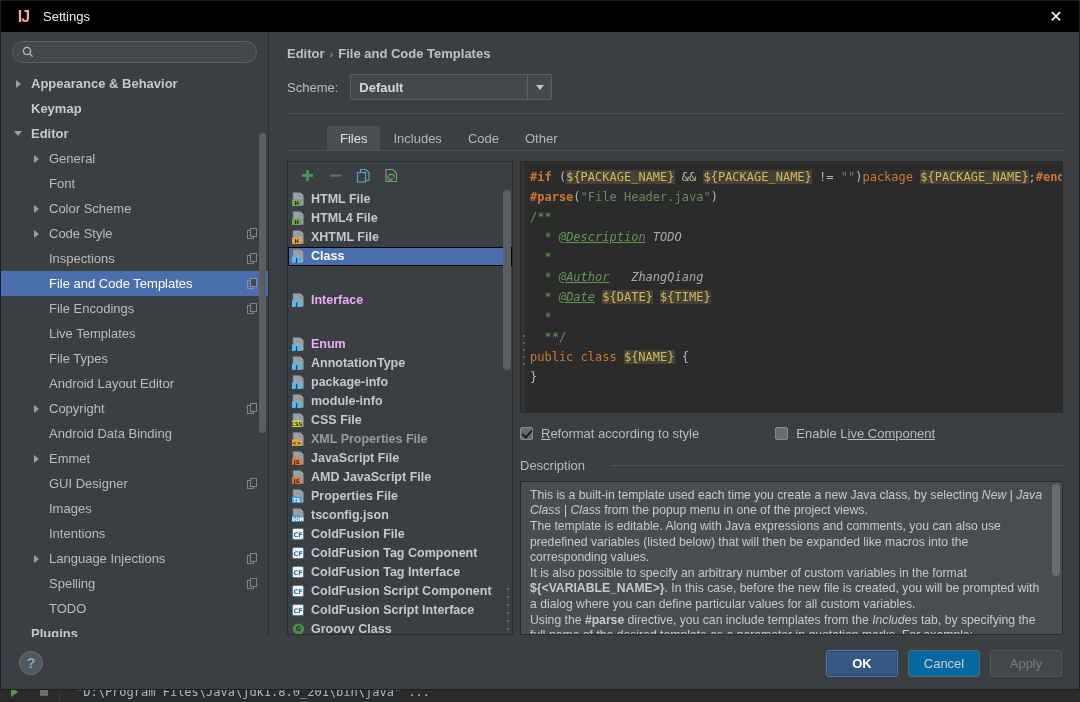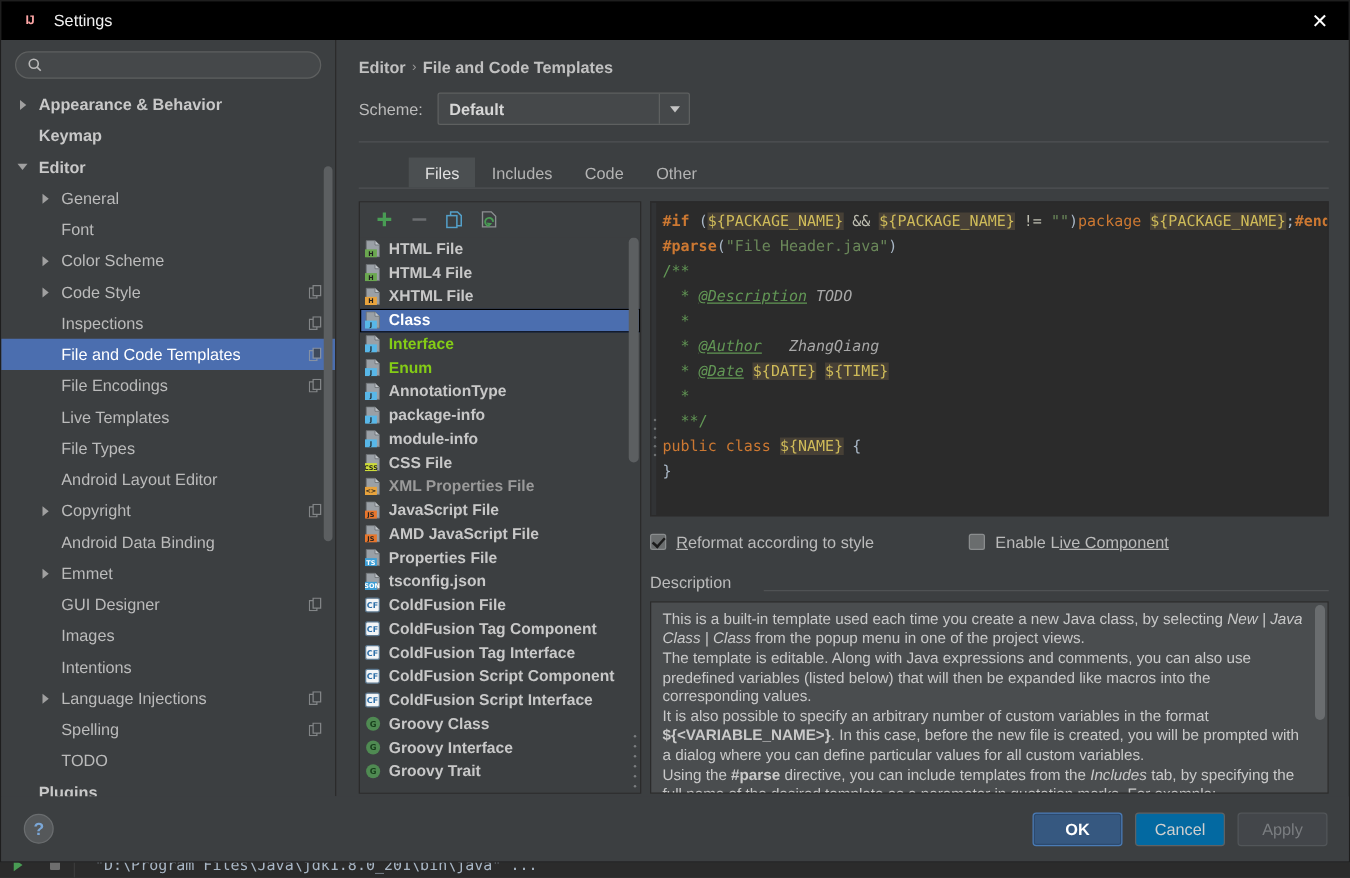--- a/index.html
+++ b/index.html
@@ -59,21 +59,21 @@
   #titlebar {
     height: 31px; background: #000000;
     display: flex; align-items: center;
     flex: 0 0 31px;
     padding-left: 14px;
   }
   #ij-logo {
     width: 17px; height: 17px;
     display: flex; align-items: center; justify-content: center;
     font-family: "Liberation Sans", sans-serif;
-    font-size: 10px; font-weight: bold; color: #fca5a5;
+    font-size: 16px; font-weight: bold; color: #fca5a5;
     letter-spacing: -1px;
   }
   #title-text {
     margin-left: 11px;
     color: #f0f0f0; font-size: 13px;
   }
   #titlebar-spacer { flex: 1 1 auto; }
   #close-button {
     width: 46px; height: 31px;
     display: flex; align-items: center; justify-content: center;
@@ -229,21 +229,21 @@
   .trow {
     height: 19px; display: flex; align-items: center;
     padding-left: 4px; font-size: 12.5px; font-weight: bold;
     color: #c8c8c8; cursor: pointer; white-space: nowrap;
   }
   .trow.selected {
     background: #4b6eaf; color: #ffffff;
     border: 1px solid #000000;
     height: 19px; padding-left: 3px;
   }
-  .trow.modified { color: #84cc16; }
+  .trow.modified { color: #f0abfc; margin-top: 25px; }
   .trow .ficon { flex: 0 0 auto; margin-right: 6px; display: flex; }
   #list-scrollbar {
     position: absolute; right: 1px; top: 0;
     width: 8px; height: 180px; background: #5c5f61; border-radius: 4px;
   }
   #list-dots {
     position: absolute; right: 1px; bottom: 2px;
     width: 6px; height: 46px;
   }
 
@@ -298,21 +298,21 @@
     width: 4px; height: 8px;
     border: solid #1c1c1c; border-width: 0 2px 2px 0;
     transform: rotate(42deg);
   }
   .cbox-label { font-size: 13px; color: #bbbbbb; }
   .mn { text-decoration: underline; }
   #check-gap { width: 76px; flex: 0 0 76px; }
 
   
   #desc-header {
-    margin-top: 16px; display: flex; align-items: flex-end; gap: 26px;
+    margin-top: 16px; display: flex; align-items: center; gap: 26px;
   }
   #desc-title { font-size: 13px; color: #bbbbbb; white-space: nowrap; }
   #desc-line { flex: 1 1 auto; height: 1px; background: #4f5254; }
   #desc-box {
     margin-top: 8px; flex: 1 1 auto;
     background: #4a4d4f; border: 1px solid #2b2b2b;
     position: relative; overflow: hidden; min-height: 0;
   }
   #desc-text {
     padding: 6px 16px 0 9px;

